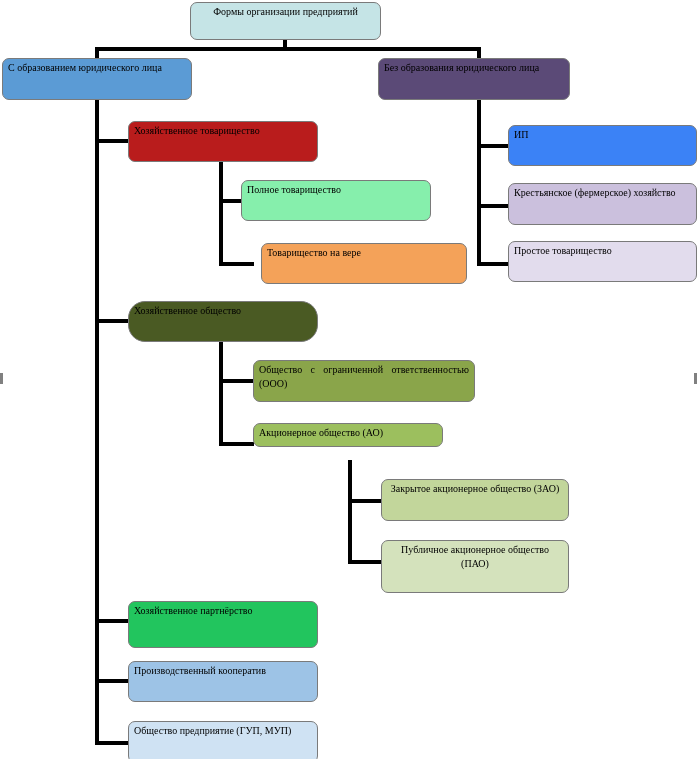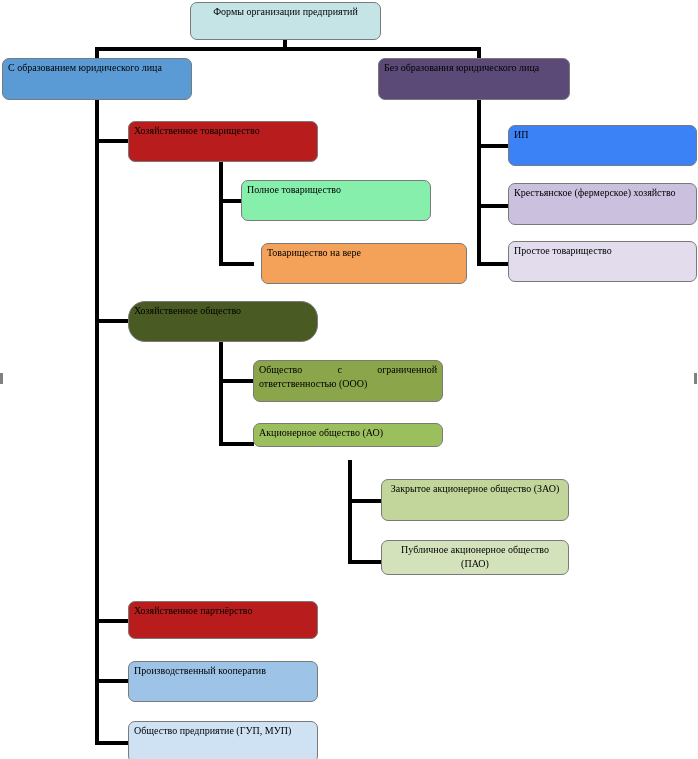--- a/index.html
+++ b/index.html
@@ -111,37 +111,37 @@
   </div>
 
   <div class="node" style="left:253px; top:243px; width:206px; height:41px; background:#f4a259;margin-left:8px;">
     <span class="txt">Товарищество на вере</span>
   </div>
 
   <div class="node" style="left:128px; top:301px; width:190px; height:41px; background:#4a5a23;border-radius:17px;">
     <span class="txt">Хозяйственное общество</span>
   </div>
 
-  <div class="node just" style="left:253px; top:360px; width:190px; height:42px; background:#8aa54a;">
+  <div class="node just" style="left:253px; top:360px; width:222px; height:42px; background:#8aa54a;">
     <span class="txt">Общество     с     ограниченной ответственностью (ООО)</span>
   </div>
 
   <div class="node" style="left:253px; top:423px; width:190px; height:24px; background:#9cbf5e;">
     <span class="txt">Акционерное общество (АО)</span>
   </div>
 
   <div class="node center" style="left:381px; top:479px; width:188px; height:42px; background:#c2d69b;">
     <span class="txt">Закрытое акционерное общество (ЗАО)</span>
   </div>
 
-  <div class="node center" style="left:381px; top:540px; width:188px; height:35px; background:#d4e2bc;">
+  <div class="node center" style="left:381px; top:540px; width:188px; height:53px; background:#d4e2bc;">
     <span class="txt">Публичное акционерное общество (ПАО)</span>
   </div>
 
-  <div class="node" style="left:128px; top:601px; width:190px; height:38px; background:#b91c1c;">
+  <div class="node" style="left:128px; top:601px; width:190px; height:47px; background:#22c55e;">
     <span class="txt">Хозяйственное партнёрство</span>
   </div>
 
   <div class="node" style="left:128px; top:661px; width:190px; height:41px; background:#9dc3e6;">
     <span class="txt">Производственный кооператив</span>
   </div>
 
   <div class="node just" style="left:128px; top:721px; width:190px; height:42px; background:#cfe2f3;">
     <span class="txt">Общество    предприятие    (ГУП, МУП)</span>
   </div>

